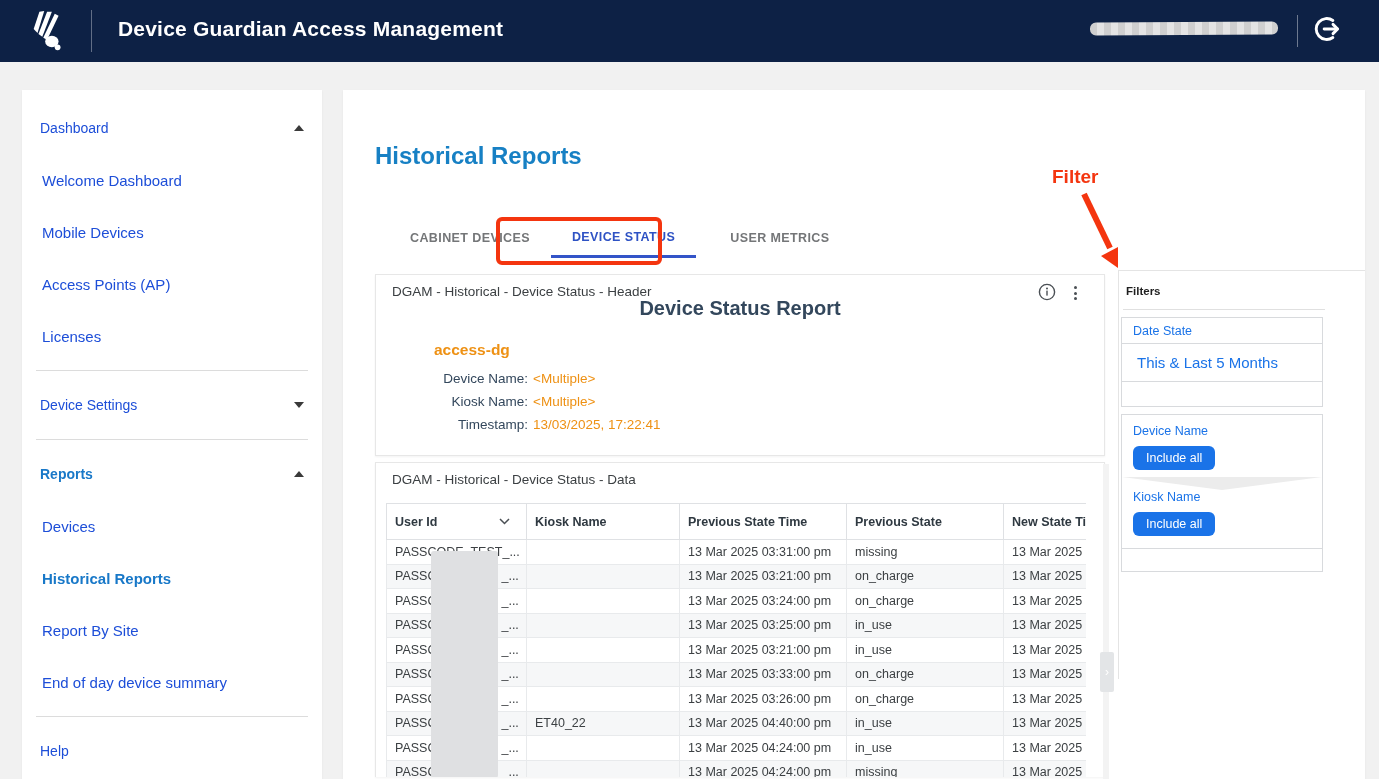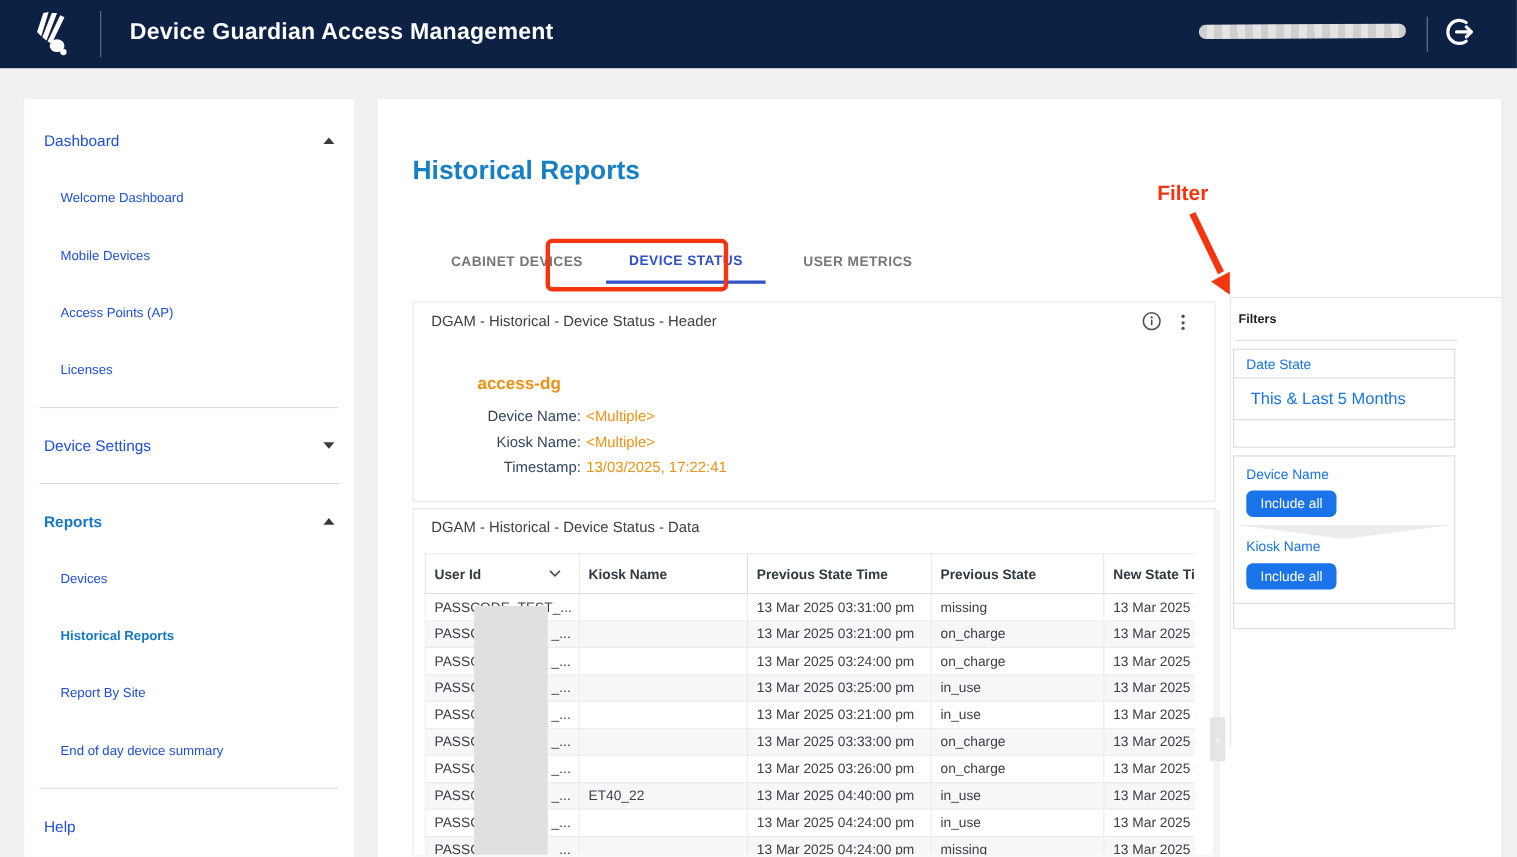--- a/index.html
+++ b/index.html
@@ -13,21 +13,21 @@
   .topbar-sep { position:absolute; left:91px; top:10px; width:1px; height:42px; background:rgba(255,255,255,.35); }
   .app-title { position:absolute; left:118px; top:17px; color:#fff; font-size:21px; font-weight:bold; letter-spacing:.2px; }
   .email-redacted { position:absolute; left:1090px; top:22px; width:188px; height:13px; border-radius:6px;
     background:repeating-linear-gradient(90deg,#cfcfcf 0 7px,#e4e4e4 7px 14px); transform:rotate(-.3deg); }
   .topbar-sep2 { position:absolute; left:1297px; top:15px; width:1px; height:32px; background:rgba(255,255,255,.4); }
   .logout { position:absolute; left:1310px; top:14px; width:32px; height:32px; cursor:pointer; background:none; border:none; }
 
   
   .sidebar { position:absolute; left:22px; top:90px; width:300px; height:689px; background:#fff; box-shadow:0 1px 2px rgba(0,0,0,.06); padding-top:12px; }
   .nav-row { height:52px; display:flex; align-items:center; padding:0 18px; font-size:14px; color:#1d4ed8; cursor:pointer; }
-  .nav-sub { padding-left:20px; font-size:12px;margin-left:13px; }
+  .nav-sub { padding-left:20px; font-size:15px; }
   .nav-blue { color:#1878c8; font-weight:bold; }
   .nav-divider { border:none; border-top:1px solid #dcdcdc; margin:8px 14px; }
   .caret { margin-left:auto; width:0; height:0; border-left:5px solid transparent; border-right:5px solid transparent; }
   .caret-up { border-bottom:6px solid #3a3a3a; }
   .caret-down { border-top:6px solid #3a3a3a; }
 
   
   .main { position:absolute; left:343px; top:90px; width:1022px; height:689px; background:#fff; box-shadow:0 1px 2px rgba(0,0,0,.06); overflow:hidden; }
   .page-title { margin:52px 0 0 32px; font-size:24px; color:#1780c4; }
 
@@ -167,20 +167,21 @@
     <div class="red-box"></div>
 
     <div class="ann-filter">Filter</div>
     <svg class="ann-arrow" width="52" height="82" viewBox="0 0 52 82">
       <line x1="8" y1="2" x2="34" y2="56" stroke="#f4350f" stroke-width="6"></line>
       <polygon points="42,76 25,64 42,55" fill="#f4350f"></polygon>
     </svg>
 
     <section class="hcard">
       <div class="card-topline">DGAM - Historical - Device Status - Header</div>
+      <div class="report-title">Device Status Report</div>
       <button class="icon-info" aria-label="info">
         <svg viewBox="0 0 18 18" width="18" height="18">
           <circle cx="9" cy="9" r="7.6" fill="none" stroke="#4a4f54" stroke-width="1.4"></circle>
           <circle cx="9" cy="5.6" r="1" fill="#4a4f54"></circle>
           <rect x="8.3" y="7.6" width="1.4" height="5" fill="#4a4f54"></rect>
         </svg>
       </button>
       <button class="icon-kebab" aria-label="more options">
           <i></i>
           <i></i>

